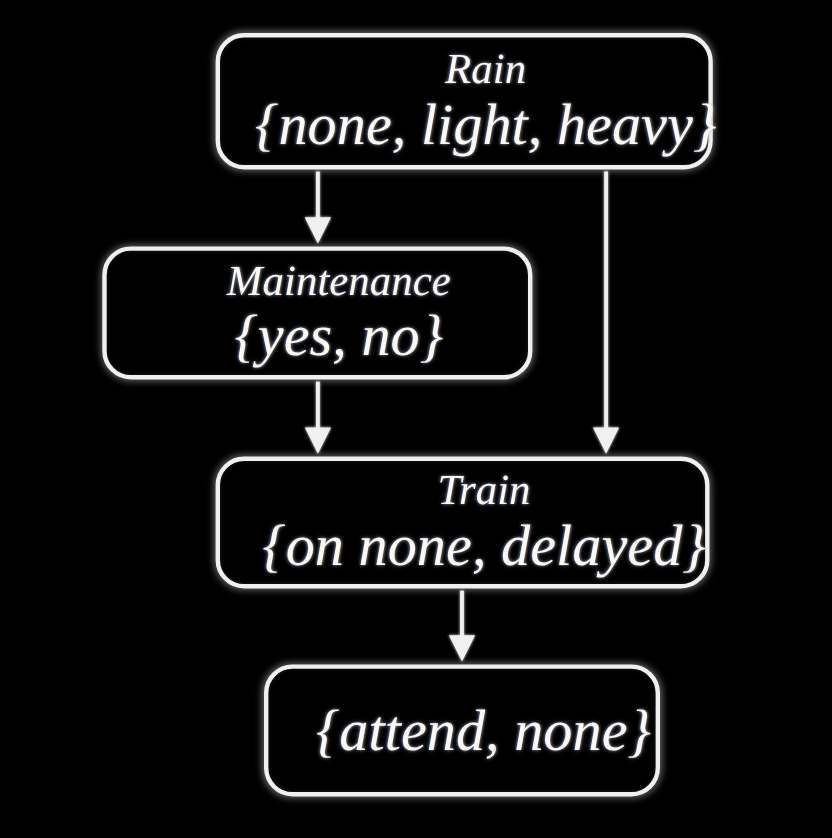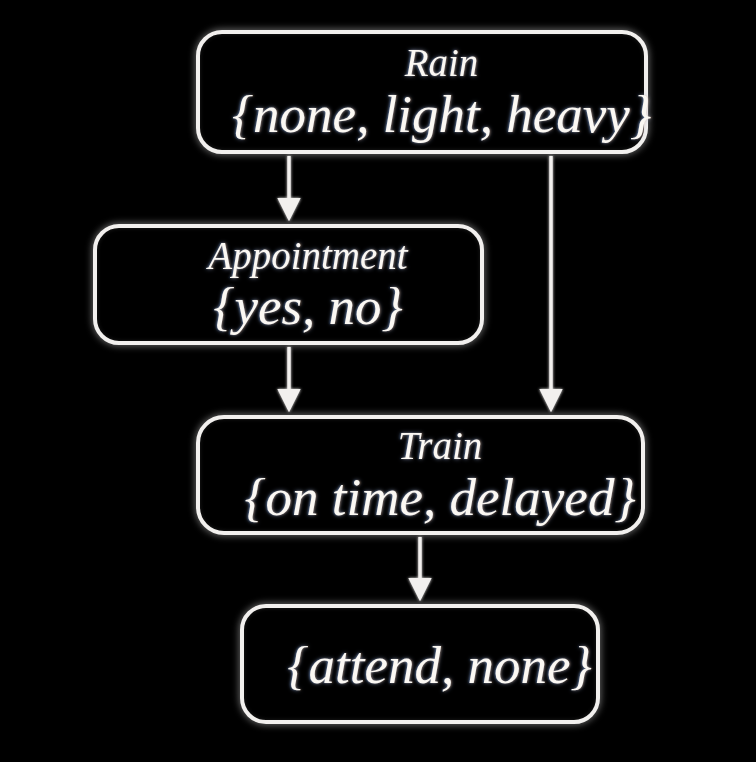--- a/index.html
+++ b/index.html
@@ -81,26 +81,26 @@
       <line x1="420" y1="537" x2="420" y2="598"></line>
     </g>
   </svg>
 
   <div class="node" style="left:196px; top:30px; width:452px; height:124px;">
     <div class="node-label node-title">Rain</div>
     <div class="node-label node-domain">{none, light, heavy}</div>
   </div>
 
   <div class="node" style="left:93px; top:224px; width:391px; height:121px;">
-    <div class="node-label node-title">Appointment</div>
+    <div class="node-label node-title">Maintenance</div>
     <div class="node-label node-domain">{yes, no}</div>
   </div>
 
-  <div class="node" style="left:196px; top:415px; width:449px; height:120px;border-radius:28px;">
+  <div class="node" style="left:196px; top:415px; width:449px; height:120px;">
     <div class="node-label node-title">Train</div>
-    <div class="node-label node-domain">{on time, delayed}</div>
+    <div class="node-label node-domain">{on none, delayed}</div>
   </div>
 
   <div class="node" style="left:240px; top:604px; width:360px; height:120px;">
     <div class="node-label node-domain">{attend, none}</div>
   </div>
 
 </div>
 
 </body></html>

